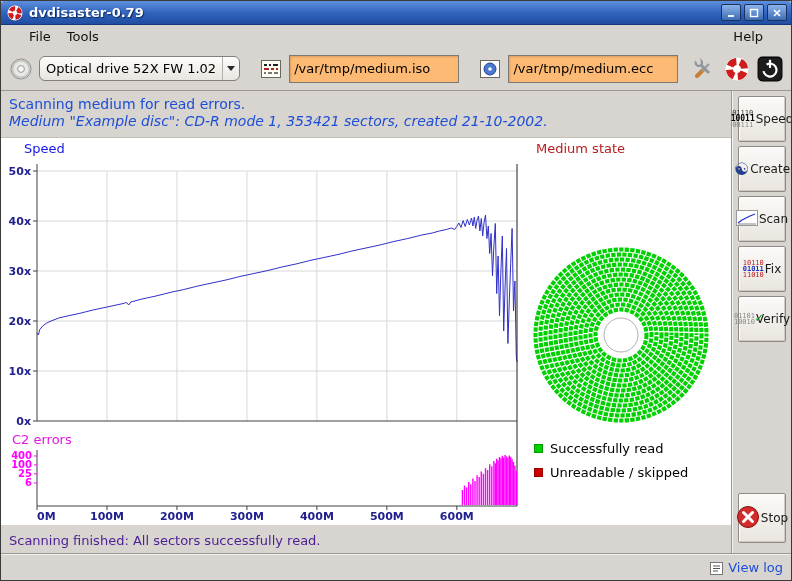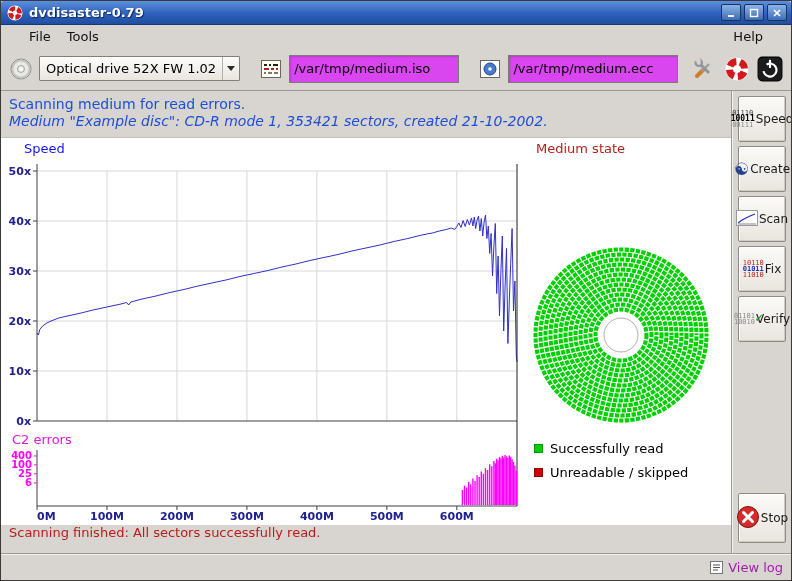--- a/index.html
+++ b/index.html
@@ -30,47 +30,47 @@
   .menu-item { padding:2px 8px; color:#111; }
   .menu-spacer { flex:1; }
   
   .toolbar {
     height:44px; display:flex; align-items:center; padding:0 8px;
     border-bottom:1px solid #9c978f; gap:6px;
   }
   .tb-icon { width:26px; height:26px; display:flex; align-items:center; justify-content:center; }
   .combo {
     width:205px; height:25px; display:flex; align-items:center;
-    border:1px solid #847f77; border-radius:1px;
+    border:1px solid #847f77; border-radius:6px;
     background:linear-gradient(180deg,#fdfdfc,#e9e5df); font-size:13px;
   }
   .combo .combo-text { flex:1; padding:0 6px; white-space:nowrap; overflow:hidden; }
   .combo .combo-arrow-box { width:17px; height:100%; display:flex; align-items:center; justify-content:center; border-left:1px solid #b5b0a8; }
   .combo .arrow { width:0; height:0; border-left:4px solid transparent; border-right:4px solid transparent; border-top:5px solid #2a2a2a; }
   .entry {
-    width:170px; height:23px; border:1px solid #7d7a74; background:#d946ef;
+    width:170px; height:23px; border:1px solid #7d7a74; background:#fdba74;
     font:13px "DejaVu Sans", sans-serif; padding:13px 4px; color:#000;
     box-shadow:inset 1px 1px 2px rgba(0,0,0,0.15);
   }
   .tb-spacer { flex:1; }
   .tb-btn { width:30px; height:30px; background:transparent; border:none; display:flex; align-items:center; justify-content:center; }
   
   .mid { display:flex; height:462px; }
   .left-col { width:730px; display:flex; flex-direction:column; }
   .infobar { height:46px; padding:5px 8px 0 8px; font-size:14px; color:#1d4ed8; line-height:17px; }
   .infobar .info2 { font-style:italic; }
   .main-area { position:relative; width:730px; height:392px; background:#fff; border-top:1px solid #c3bfb9; }
   .main-area svg { position:absolute; left:0; top:0; }
   .chart-title { position:absolute; font-size:13px; }
   .title-speed { left:23px; top:3px; color:#1515e8; }
   .title-c2 { left:11px; top:294px; color:#e414e4; }
   .title-medium { left:535px; top:3px; color:#b91c1c; }
   .legend-row { position:absolute; left:533px; display:flex; align-items:center; gap:7px; font-size:13px; color:#000; }
   .legend-swatch { width:9px; height:9px; display:inline-block; border:1px solid rgba(0,0,0,0.25); }
-  .status-line { height:28px; padding:0 8px; font-size:13px; color:#b91c1c; }
+  .status-line { height:28px; padding:8px 8px; font-size:13px; color:#4c1d95; }
   
   .sidebar {
     width:60px; display:flex; flex-direction:column; align-items:center;
     padding:5px 5px 10px 6px; border-left:1px solid #9c978f;
     box-shadow:inset 1px 0 0 #f4f2ee; gap:4px;
   }
   .side-btn {
     width:48px; height:46px; display:flex; flex-direction:row; align-items:center; justify-content:center;
     background:linear-gradient(180deg,#fbfaf8,#e9e5df);
     border:1px solid #8f8b84; border-radius:2px;
@@ -85,21 +85,21 @@
   .bin-icon .r-red { color:#c02020; }
   .bin-icon .r-blue { color:#2030c0; font-weight:bold; }
   .yin-yang { font-size:17px; line-height:18px; color:#23418e; }
   .verify-icon { position:relative; }
   .verify-check { position:absolute; right:-8px; top:2px; color:#0a9a0a; font-weight:bold; font-size:13px; }
   
   .footer {
     height:27px; border-top:1px solid #9c978f; box-shadow:inset 0 1px 0 #f4f2ee;
     display:flex; align-items:center; justify-content:flex-end; padding:0 8px; gap:6px;
   }
-  .view-log { display:flex; align-items:center; gap:5px; font-size:13px; color:#a21caf;padding-left:32px; }
+  .view-log { display:flex; align-items:flex-end; gap:5px; font-size:13px; color:#1d4ed8;padding-left:32px; }
 </style>
 </head>
 <body>
 
 <div class="window">
 
   <div class="titlebar">
     <span class="app-icon">
       <svg width="16" height="16" viewBox="0 0 16 16">
         <circle cx="8" cy="8" r="7.5" fill="#fff"></circle>

